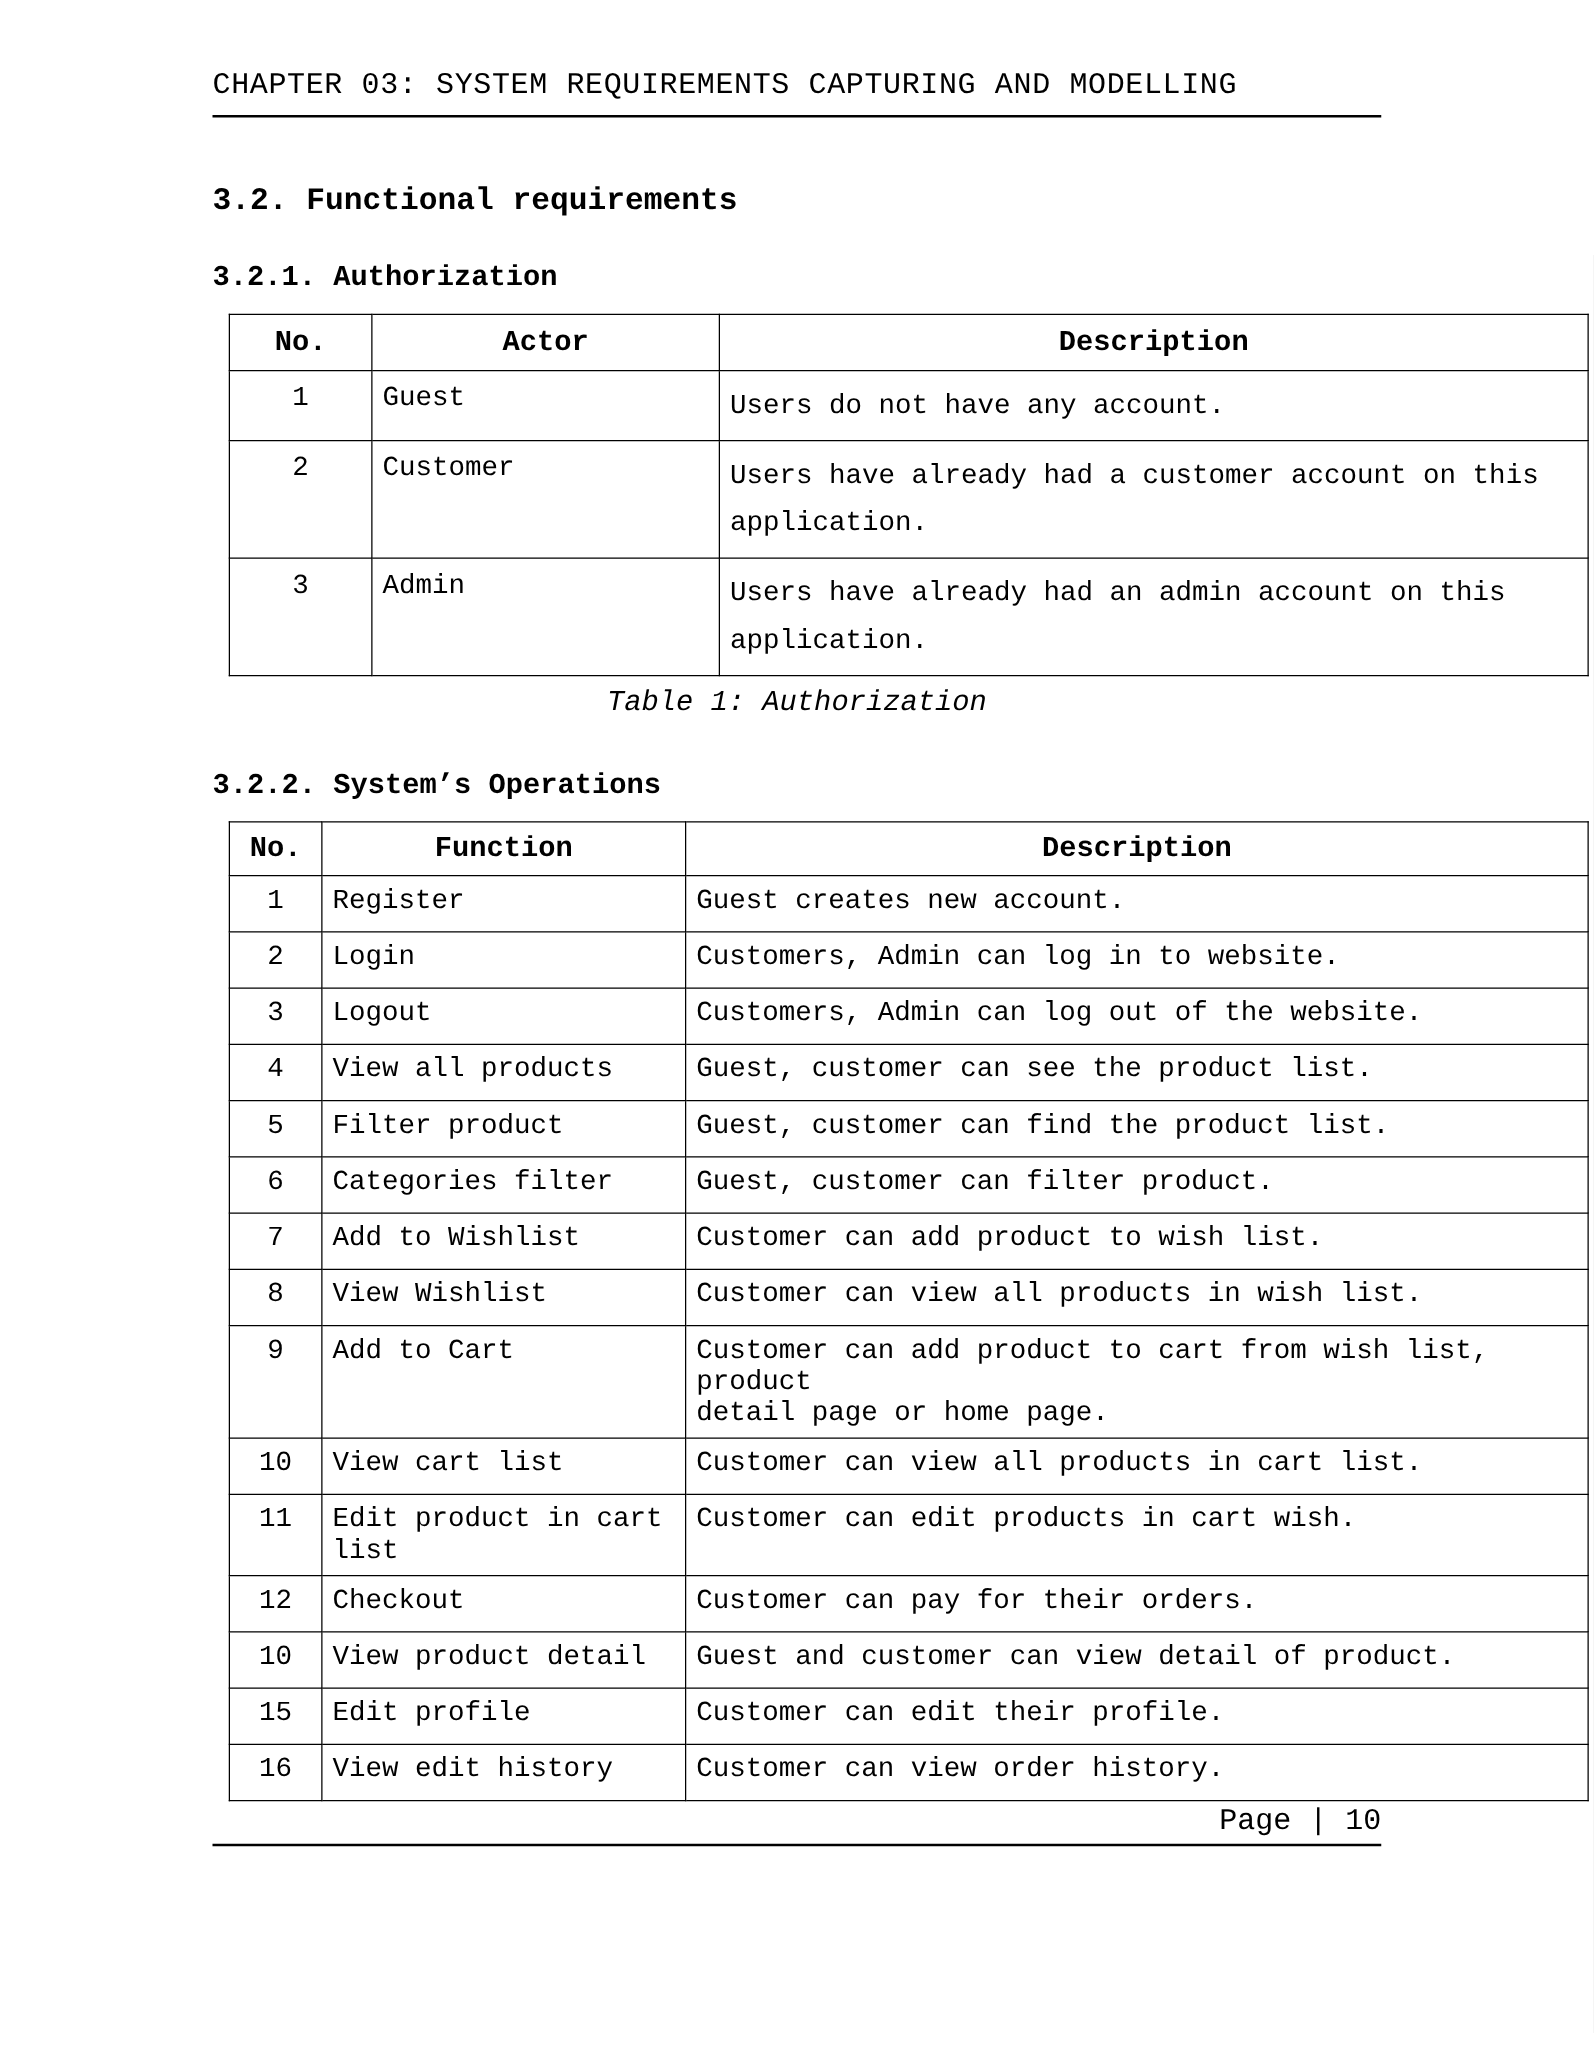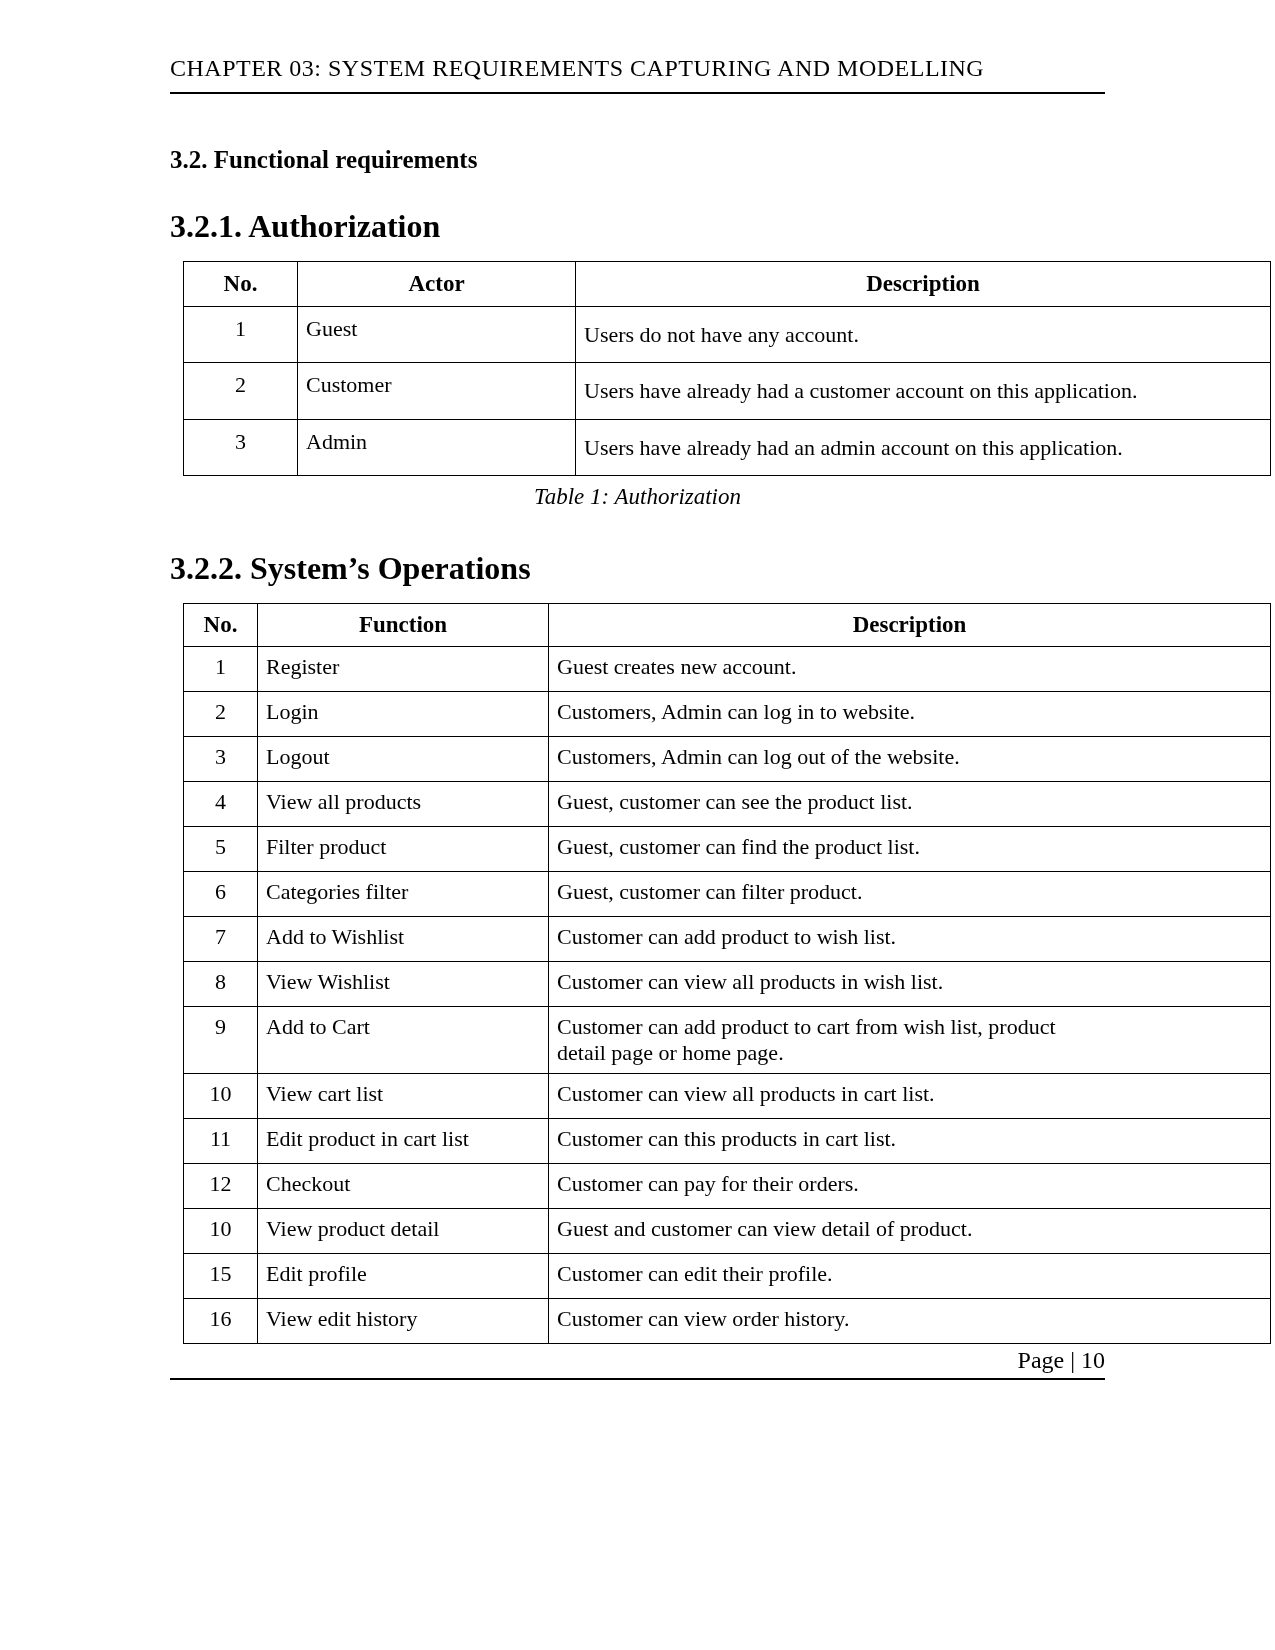--- a/index.html
+++ b/index.html
@@ -2,39 +2,39 @@
 <html><head>
 <meta charset="utf-8">
 <style>
   html, body { margin: 0; padding: 0; background: #e8e8e8; }
   .page {
     position: relative;
     width: 1275px;
     height: 1650px;
     margin: 0 auto;
     background: #ffffff;
-    font-family: Liberation Serif, serif;
+    font-family: Liberation Mono, monospace;
     color: #000000;
     box-sizing: border-box;
     padding: 55px 170px 0 170px;
   }
   .doc-header {
     font-size: 24px;
     letter-spacing: 0.5px;
     border-bottom: 2px solid #000;
     padding-bottom: 10px;
     white-space: nowrap;
   }
   .sec-heading {
     font-size: 25px;
     font-weight: bold;
     margin: 52px 0 0 0;
   }
   .sub-heading {
-    font-size: 32px;
+    font-size: 23px;
     font-weight: bold;
     margin: 34px 0 16px 0;
   }
   .sub-heading.ops { margin-top: 40px; }
   table.tbl {
     border-collapse: collapse;
     table-layout: fixed;
     width: 1088px;
     margin-left: 13px;
     font-size: 22px;
@@ -171,21 +171,21 @@
 detail page or home page.</td>
         </tr>
         <tr>
           <td class="cell-no">10</td>
           <td class="cell-mid">View cart list</td>
           <td class="cell-desc">Customer can view all products in cart list.</td>
         </tr>
         <tr>
           <td class="cell-no">11</td>
           <td class="cell-mid">Edit product in cart list</td>
-          <td class="cell-desc">Customer can this products in cart list.</td>
+          <td class="cell-desc">Customer can edit products in cart wish.</td>
         </tr>
         <tr>
           <td class="cell-no">12</td>
           <td class="cell-mid">Checkout</td>
           <td class="cell-desc">Customer can pay for their orders.</td>
         </tr>
         <tr>
           <td class="cell-no">10</td>
           <td class="cell-mid">View product detail</td>
           <td class="cell-desc">Guest and customer can view detail of product.</td>

